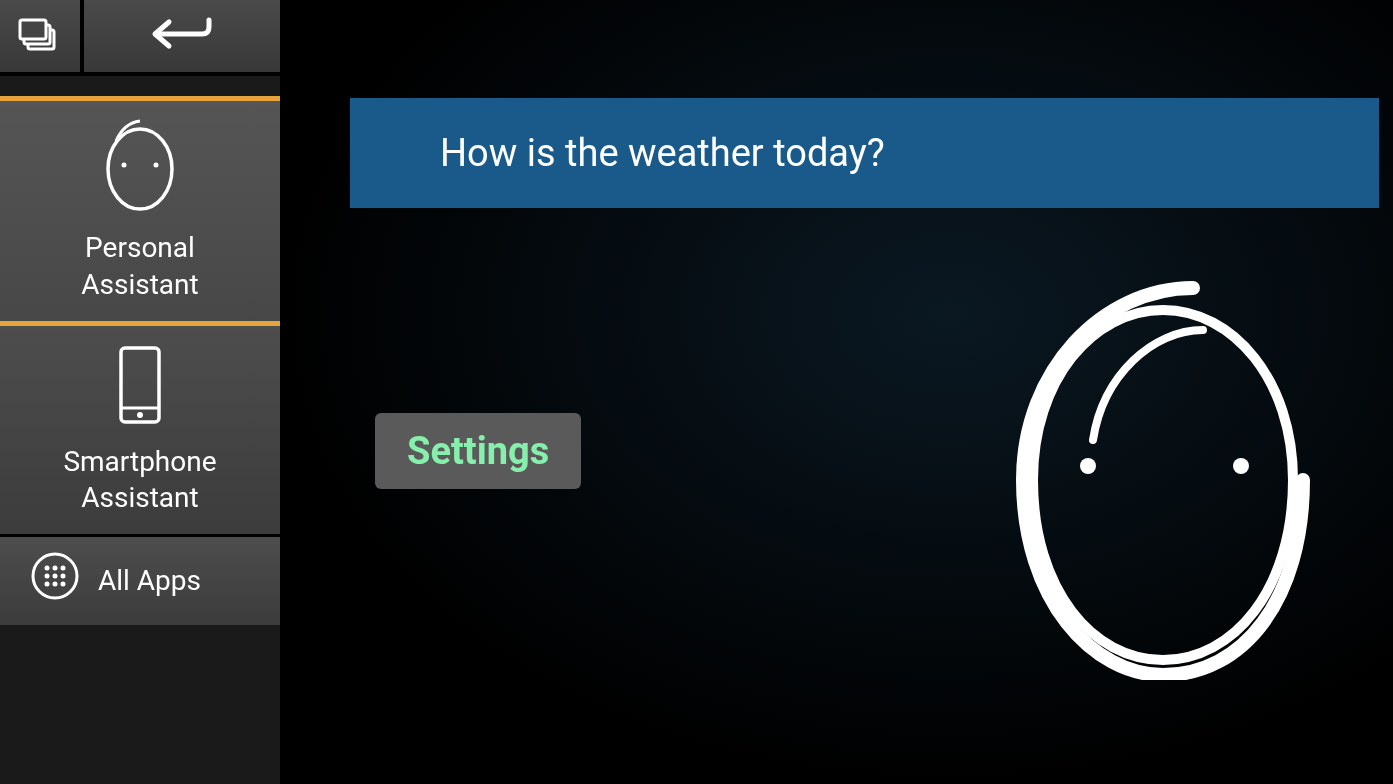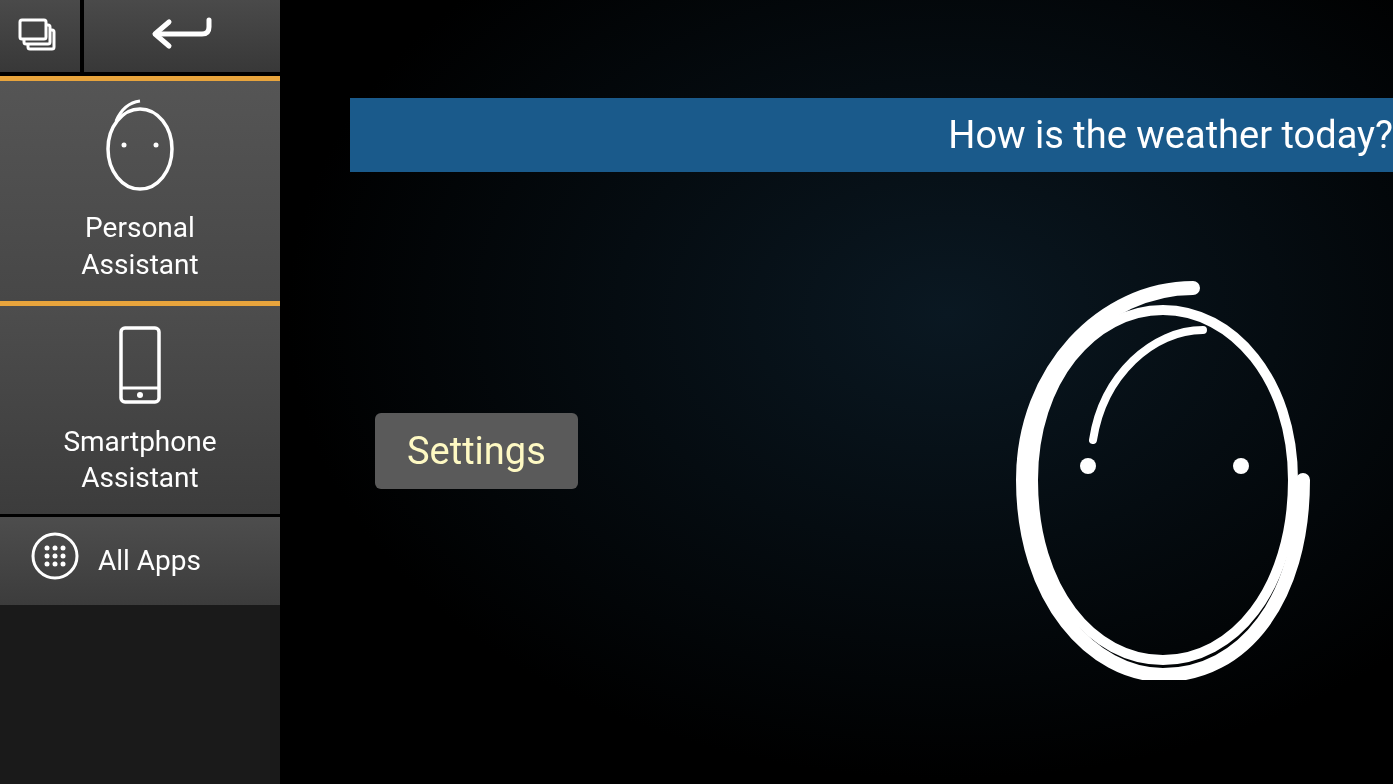--- a/index.html
+++ b/index.html
@@ -54,20 +54,21 @@
       padding: 18px 10px;
       cursor: pointer;
       border-bottom: 3px solid #000;
       text-align: center;
       line-height: 1.3;
     }
     .sidebar-item.selected {
       border-top: 5px solid #e8a43c;
       border-bottom: 5px solid #e8a43c;
       background: linear-gradient(180deg, #555 0%, #474747 100%);
+      margin-top: 20px;
     }
     .sidebar-item .icon-wrap {
       margin-bottom: 8px;
       display: flex;
       align-items: center;
       justify-content: center;
     }
     .sidebar-item.all-apps {
       flex-direction: row;
       gap: 18px;
@@ -81,39 +82,38 @@
     }
     .main {
       flex: 1;
       position: relative;
       background: radial-gradient(ellipse at 60% 40%, #0a1822 0%, #000000 70%);
     }
     .prompt-bar {
       position: absolute;
       top: 98px;
       left: 70px;
-      right: 0;
-      height: 74px;
+      right: 14px;
+      height: 110px;
       background: #1a5a8b;
       display: flex;
       align-items: center;
       padding-left: 90px;
       color: #ffffff;
       font-size: 38px;
       font-weight: 400;
-      justify-content: flex-end;
     }
     .settings-btn {
       position: absolute;
       left: 95px;
       top: 413px;
       background: #5a5a5a;
-      color: #fef9c3;
+      color: #86efac;
       font-size: 38px;
-      font-weight: 400;
+      font-weight: 700;
       padding: 16px 32px;
       border-radius: 6px;
       cursor: pointer;
     }
     .assistant-viz {
       position: absolute;
       right: 60px;
       top: 280px;
     }
   </style>

